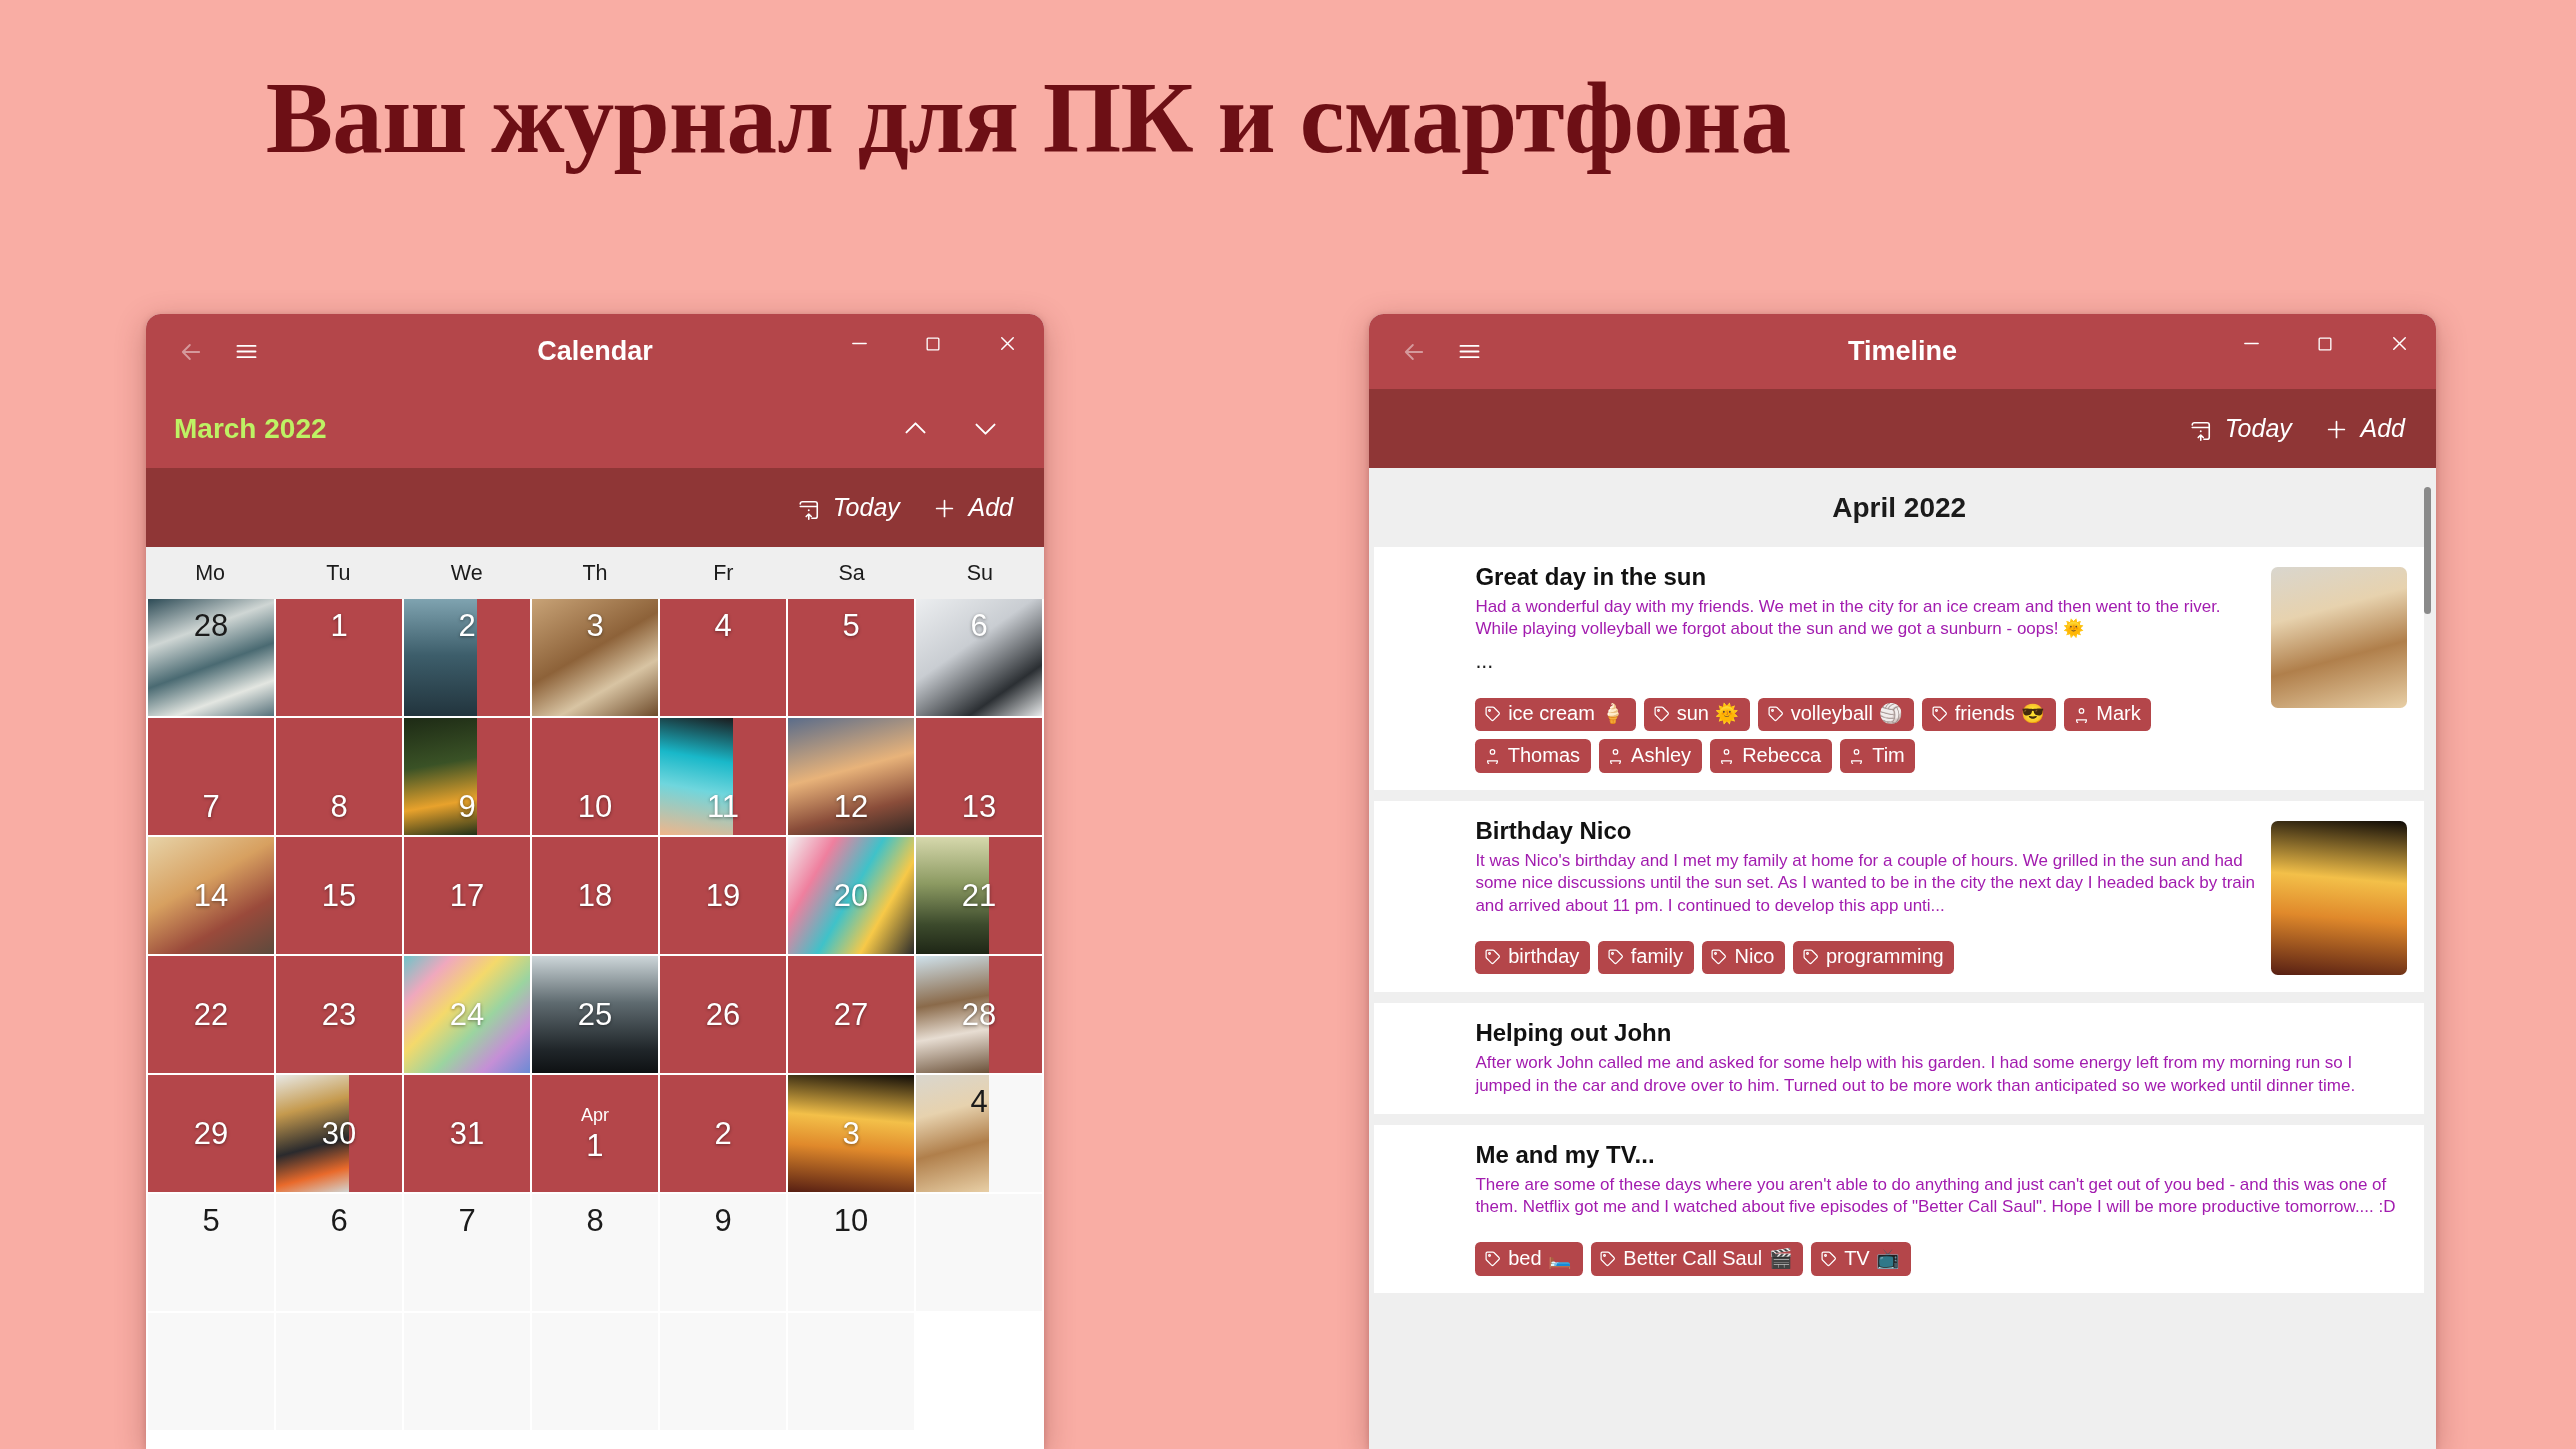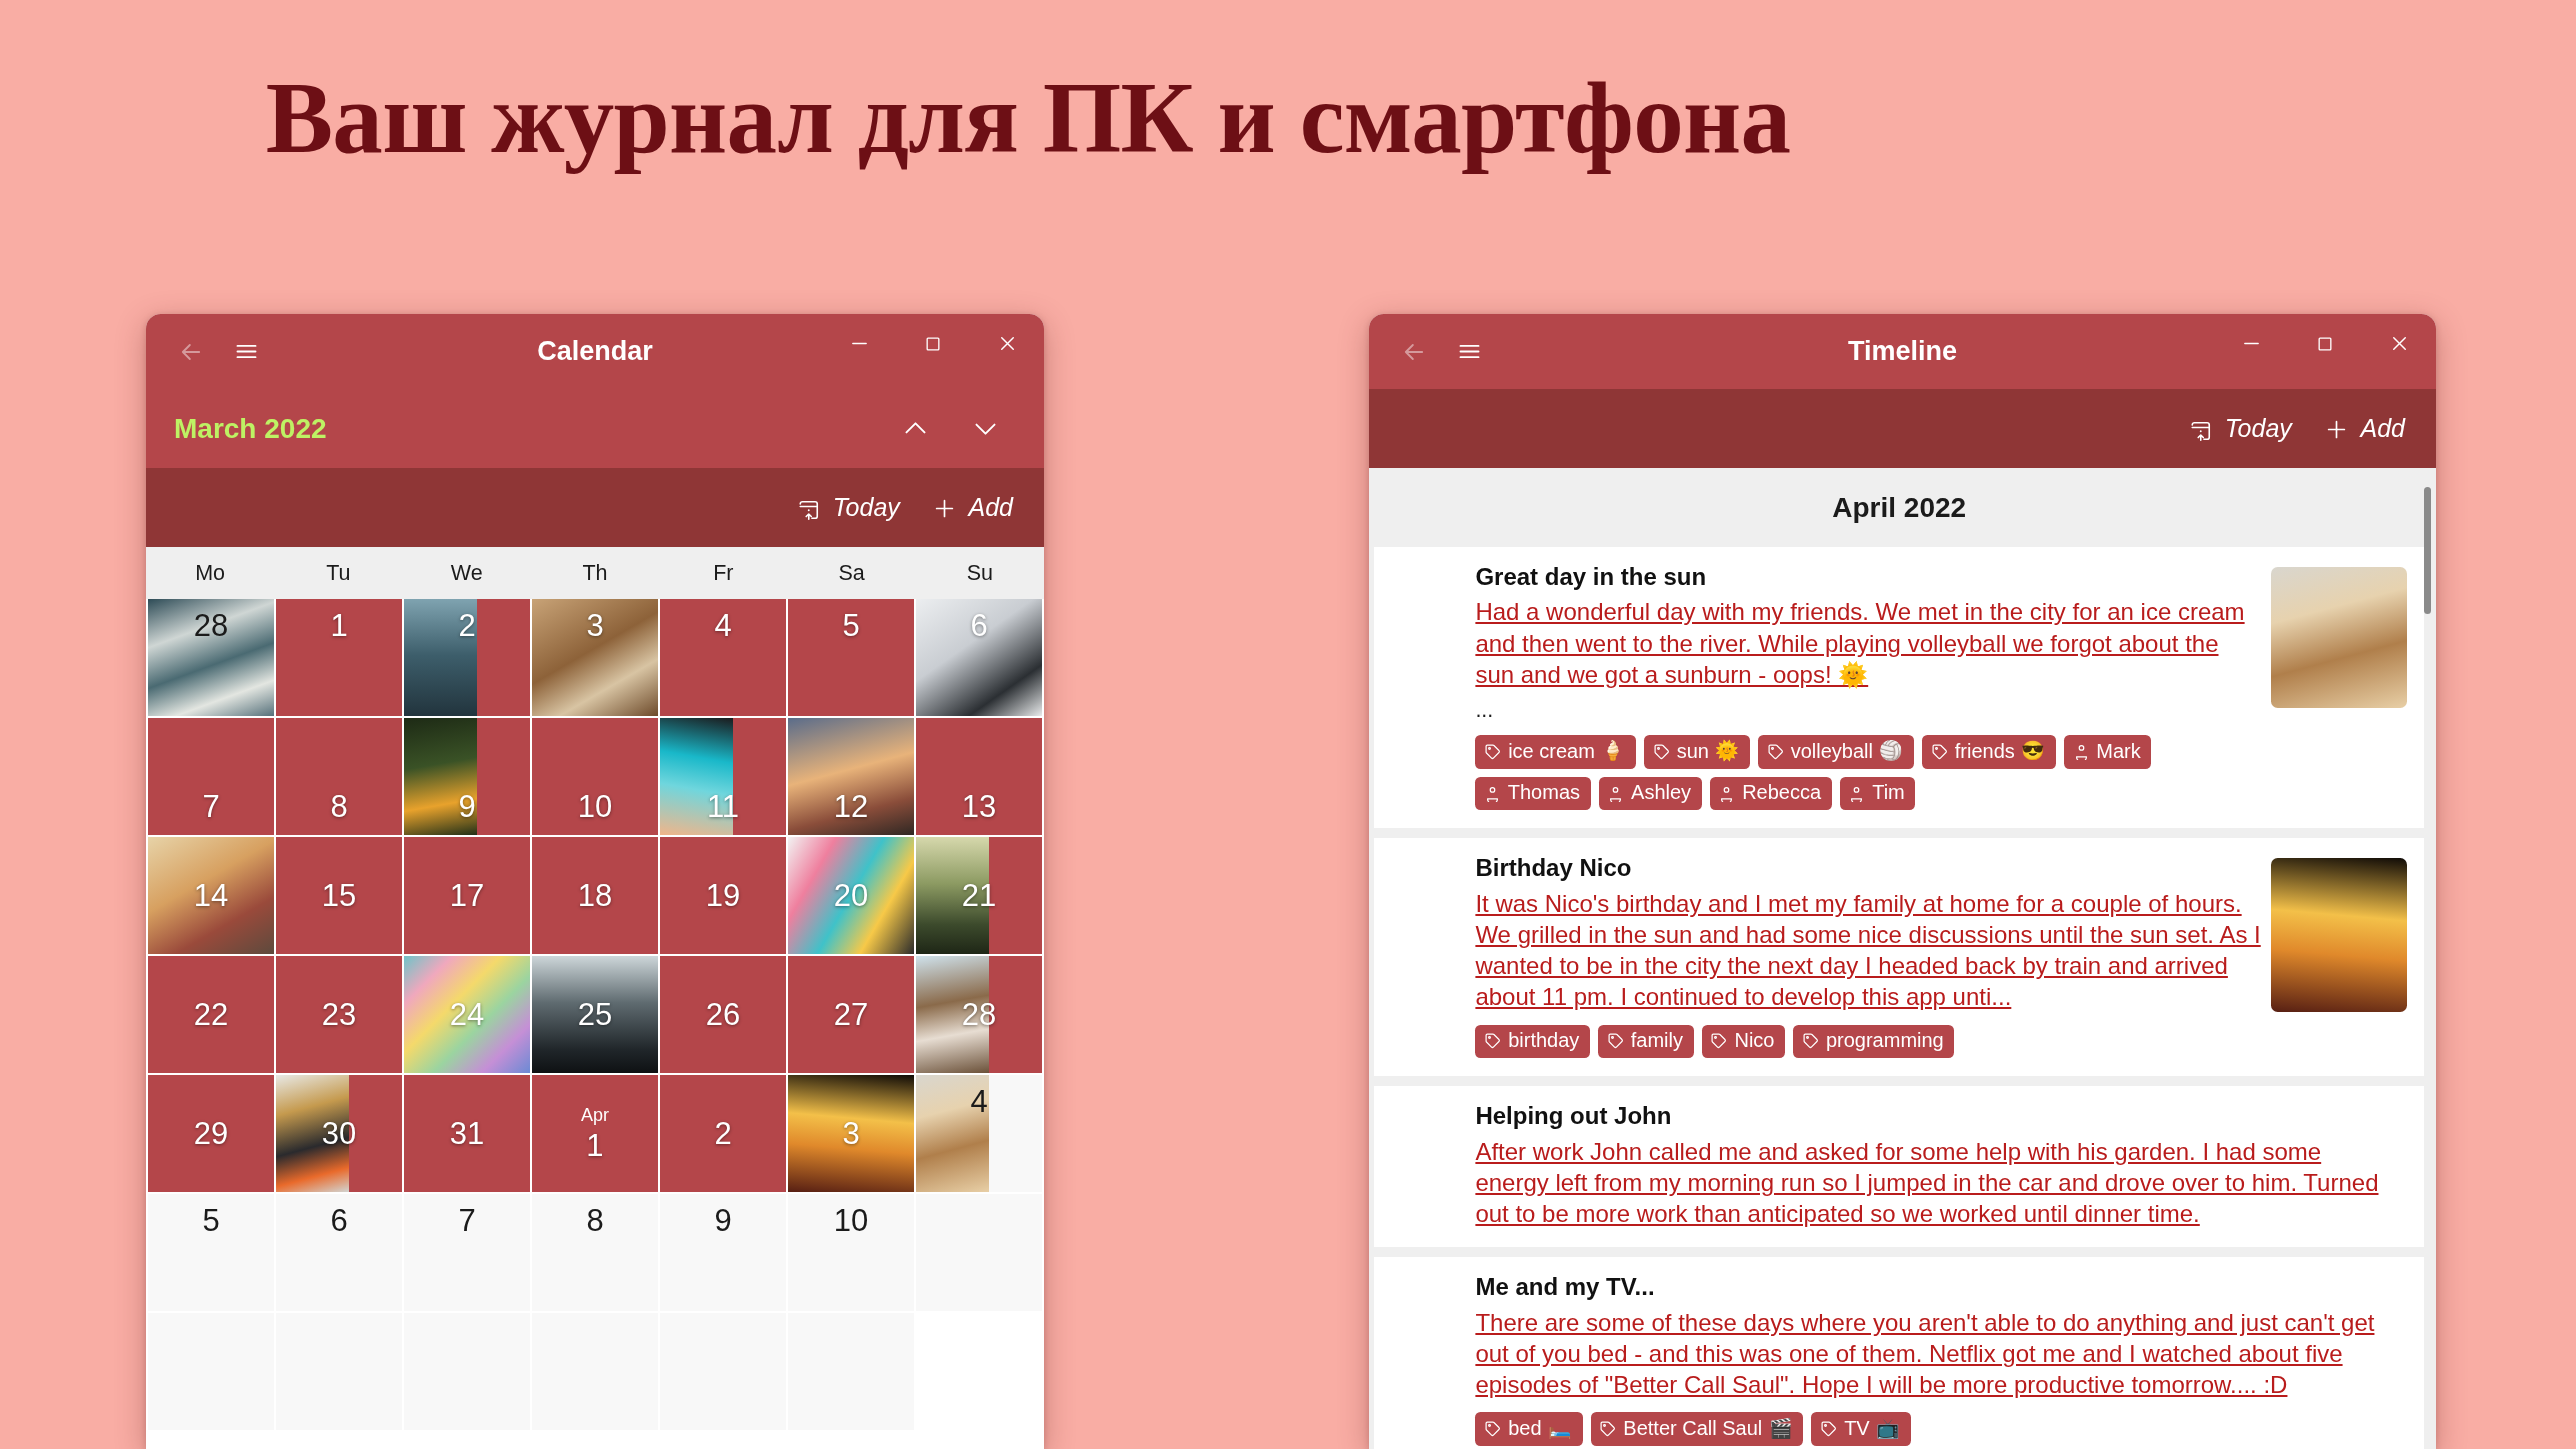--- a/index.html
+++ b/index.html
@@ -265,37 +265,36 @@
   }
 
   .tl-content { flex: 1 1 auto; min-width: 0; padding-right: 9.4px; }
   .tl-title {
     font-size: 24px;
     font-weight: 700;
     color: #111111;
     margin-bottom: 5.4px;
   }
   .tl-text {
-    font-size: 24px;
+    font-size: 17px;
     line-height: 1.30;
-    color: #b91c1c;
+    color: #a21caf;
     white-space: pre-line;
-    text-decoration: underline;
   }
   .tl-ellipsis {
     font-size: 21.5px;
     color: #1d1d1d;
     margin-top: 8px;
   }
 
   .tagrow {
     display: flex;
     flex-wrap: wrap;
     gap: 8px;
-    margin-top: 12px;
+    margin-top: 24px;
   }
   .tag {
     display: inline-flex;
     align-items: center;
     gap: 6.7px;
     background: #b4464a;
     color: #ffffff;
     border-radius: 5.4px;
     padding: 4.7px 10.7px 5.4px 8.7px;
     font-size: 20px;

